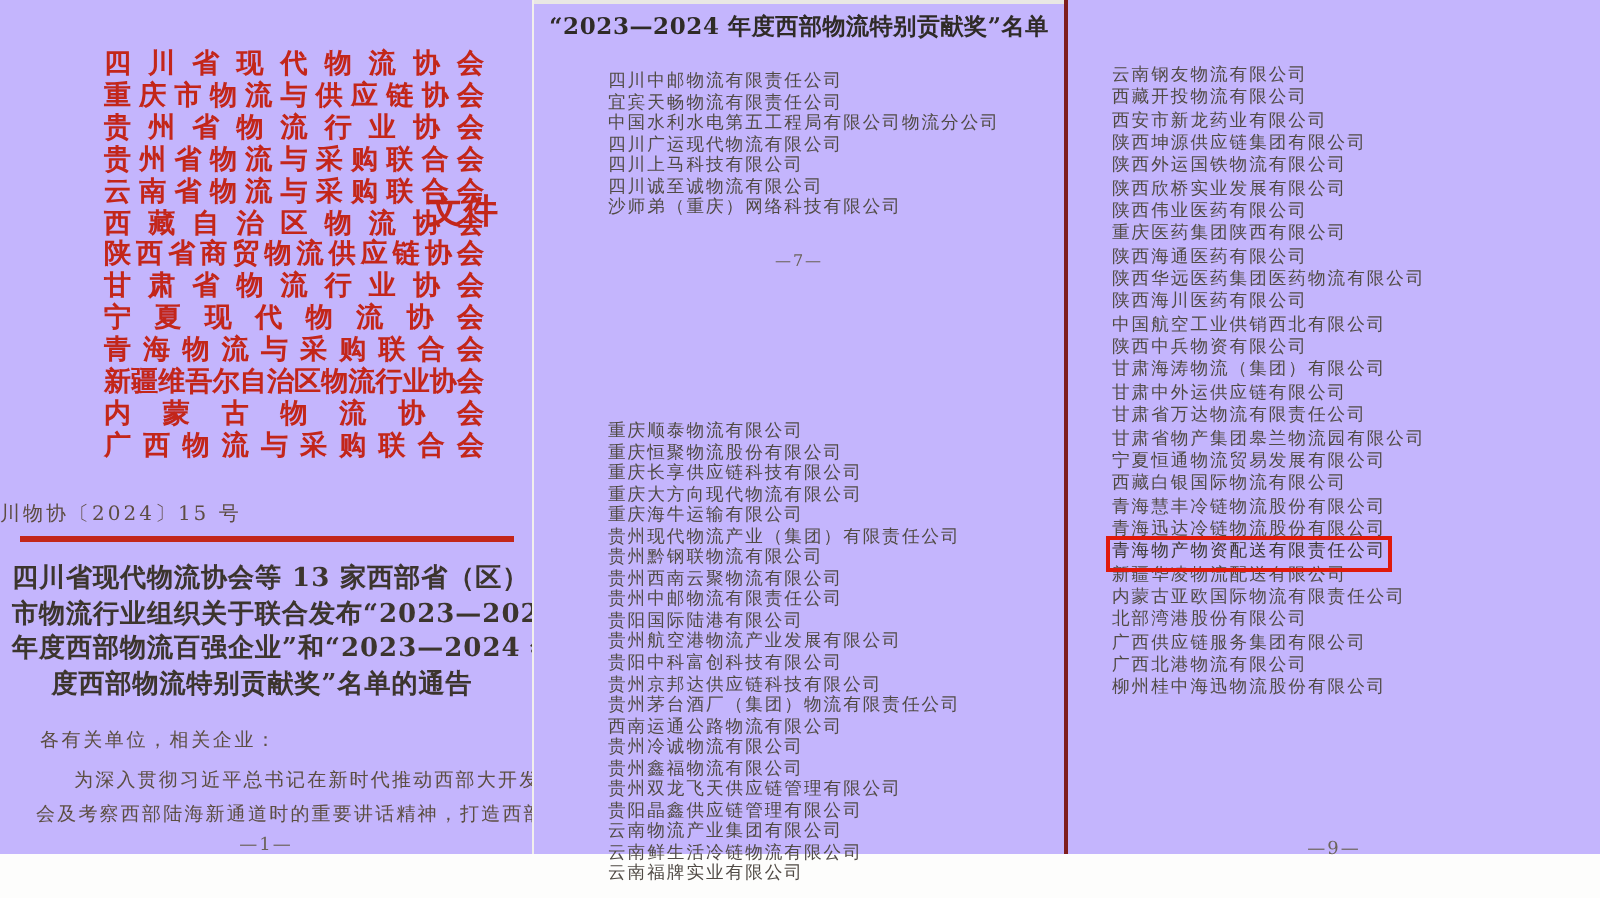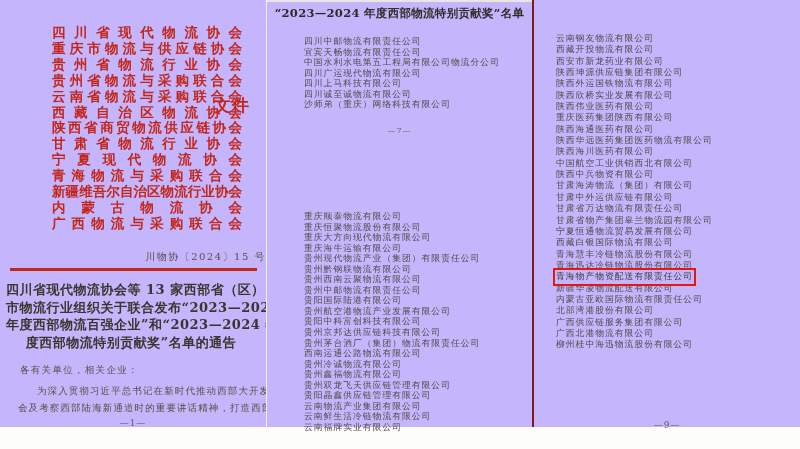--- a/index.html
+++ b/index.html
@@ -22,21 +22,21 @@
   .assoc-line {
     font-size:13.5px; font-weight:bold; color:#c3261a;
     line-height:15.9px; white-space:nowrap;
     text-align:justify; text-align-last:justify;
   }
   .file-label {
     position:absolute; top:94px; left:214px;
     font-size:17px; font-weight:bold; color:#c3261a; letter-spacing:1px;
   }
   .doc-number {
-    position:absolute; top:250px; left:0; width:100%; text-align:right;
+    position:absolute; top:250px; left:0; width:100%; text-align:left;
     font-size:10px; color:#5d4c42; letter-spacing:1.5px;
   }
   .red-rule {
     position:absolute; top:268px; left:10px; width:247px; height:2.5px;
     background:#c3261a; border:none;
   }
   .doc-title { position:absolute; top:281px; left:6px; width:250px; text-align:center; }
   .title-line {
     font-size:13px; font-weight:bold; color:#3c352e;
     line-height:17.5px; letter-spacing:0.5px; white-space:nowrap;
@@ -126,20 +126,21 @@
         <div class="company">中国水利水电第五工程局有限公司物流分公司</div>
         <div class="company">四川广运现代物流有限公司</div>
         <div class="company">四川上马科技有限公司</div>
         <div class="company">四川诚至诚物流有限公司</div>
         <div class="company">沙师弟（重庆）网络科技有限公司</div>
       </div>
     <div class="pagenum mid-pagenum">—7—</div>
     <div class="company-list s2">
         <div class="company">重庆顺泰物流有限公司</div>
         <div class="company">重庆恒聚物流股份有限公司</div>
+        <div class="company">重庆长享供应链科技有限公司</div>
         <div class="company">重庆大方向现代物流有限公司</div>
         <div class="company">重庆海牛运输有限公司</div>
         <div class="company">贵州现代物流产业（集团）有限责任公司</div>
         <div class="company">贵州黔钢联物流有限公司</div>
         <div class="company">贵州西南云聚物流有限公司</div>
         <div class="company">贵州中邮物流有限责任公司</div>
         <div class="company">贵阳国际陆港有限公司</div>
         <div class="company">贵州航空港物流产业发展有限公司</div>
         <div class="company">贵阳中科富创科技有限公司</div>
         <div class="company">贵州京邦达供应链科技有限公司</div>

